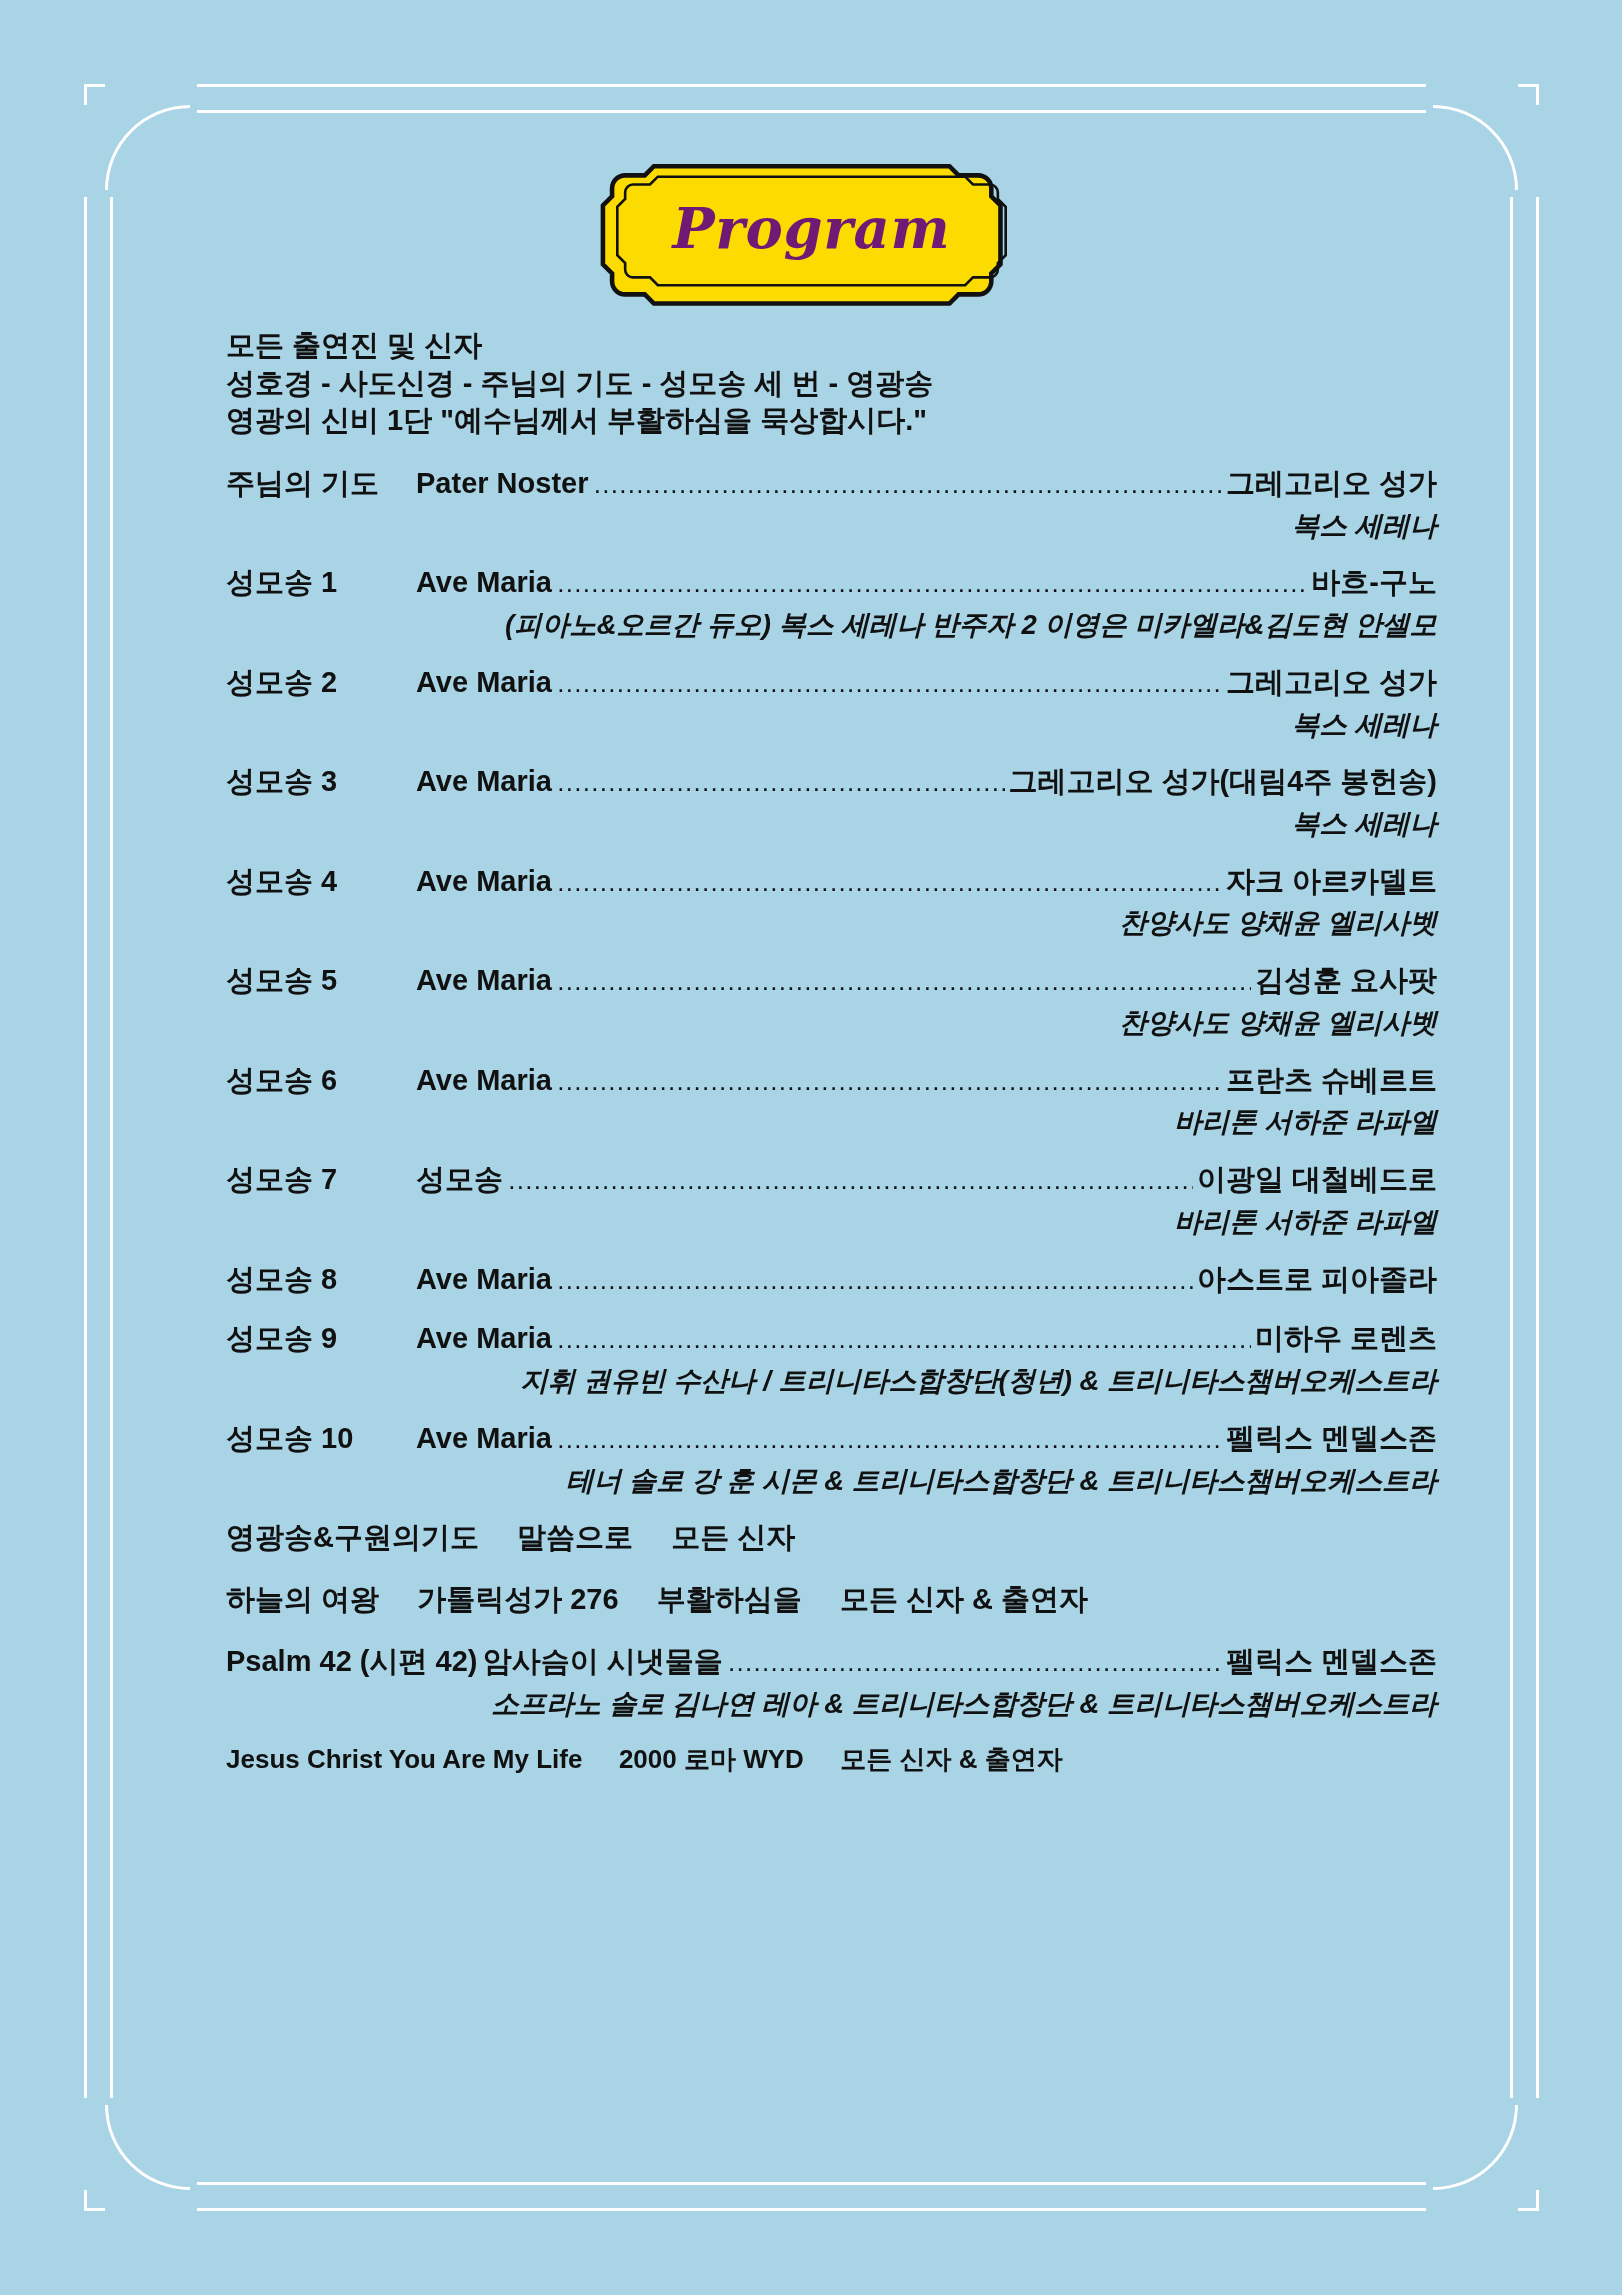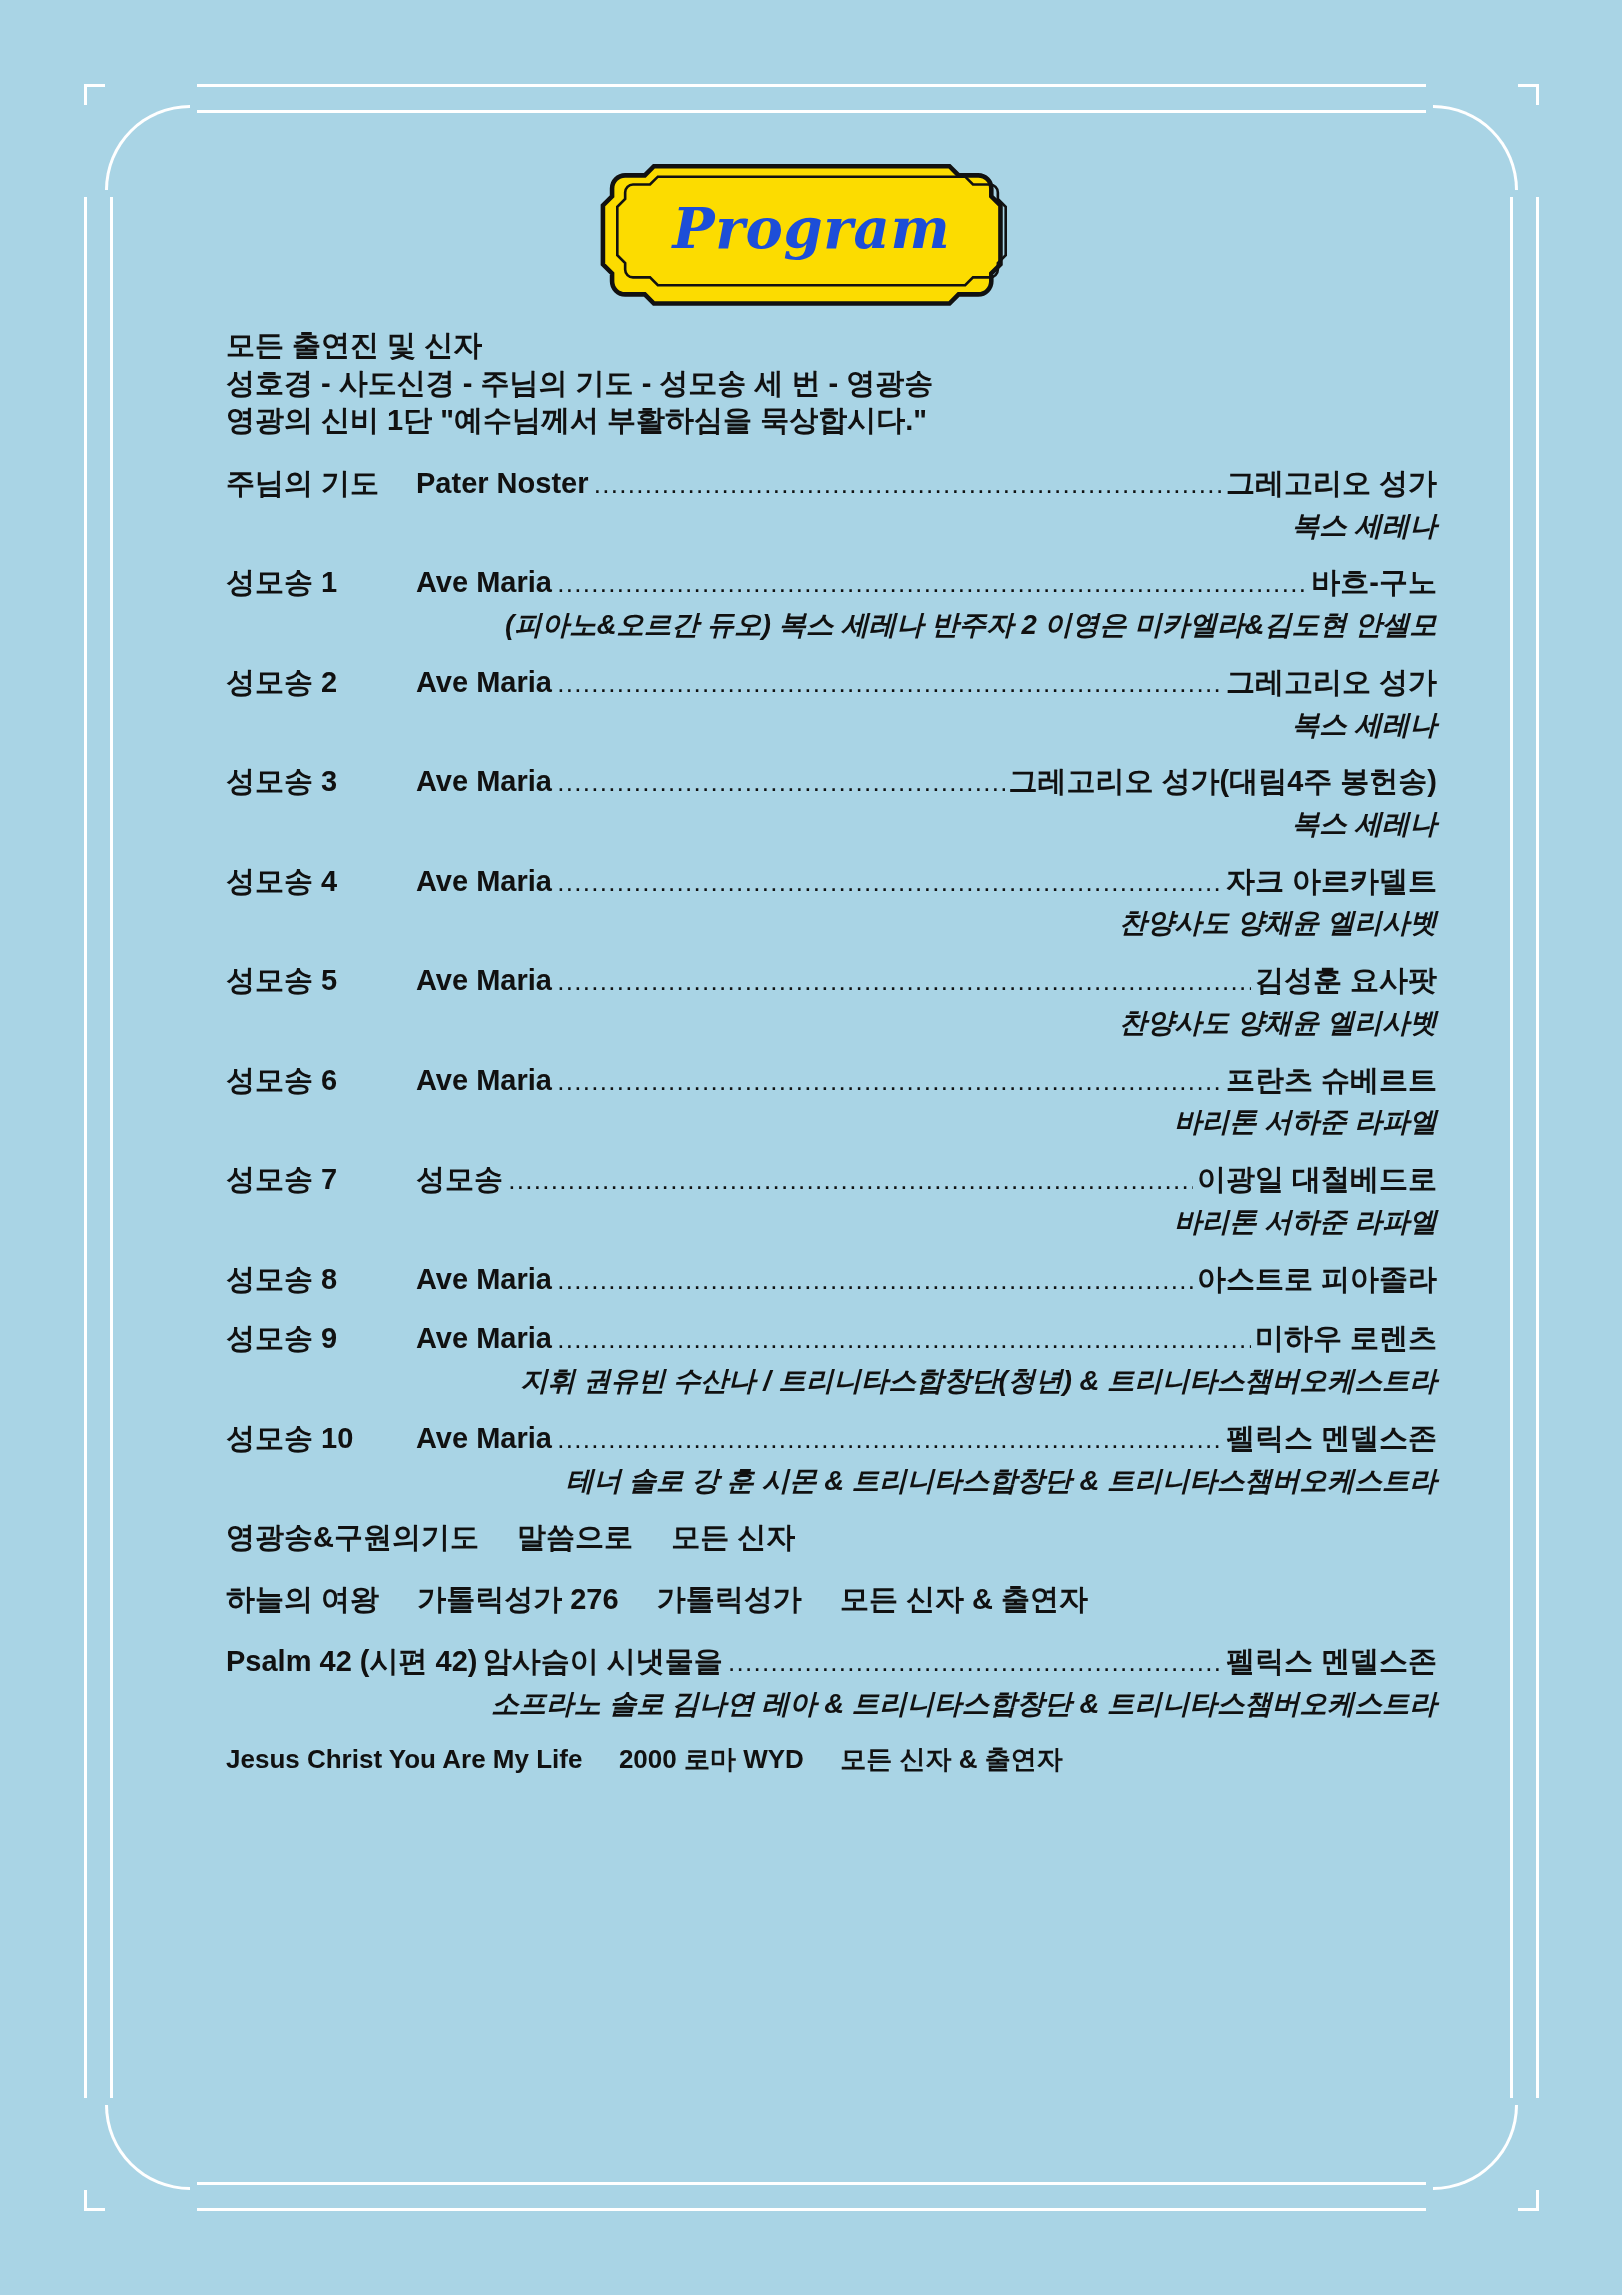--- a/index.html
+++ b/index.html
@@ -69,21 +69,21 @@
   }
   .plaque svg { display: block; }
   .plaque-title {
     position: absolute;
     left: 0; right: 0; top: 33px;
     text-align: center;
     font-family: "DejaVu Serif", serif;
     font-style: italic;
     font-weight: bold;
     font-size: 56px;
-    color: #1d4ed8;
+    color: #701a75;
     letter-spacing: 0.7px;
   }
 
   
   .program {
     position: absolute;
     left: 226px;
     top: 327px;
     width: 1211px;
     color: #111111;
@@ -309,21 +309,21 @@
     <span>말씀으로</span>
     <span class="gap"></span>
     <span>모든 신자</span>
   </div>
 
   <div class="plain-row">
     <span>하늘의 여왕</span>
     <span class="gap"></span>
     <span>가톨릭성가 276</span>
     <span class="gap"></span>
-    <span>가톨릭성가</span>
+    <span>부활하심을</span>
     <span class="gap"></span>
     <span>모든 신자 &amp; 출연자</span>
   </div>
 
   <div class="item">
     <div class="item-row">
       <span class="col-title">Psalm 42 (시편 42)</span>
       <span class="col-title">암사슴이 시냇물을</span>
       <span class="dots">................................................................................................................................................................</span>
       <span class="col-right">펠릭스 멘델스존</span>

